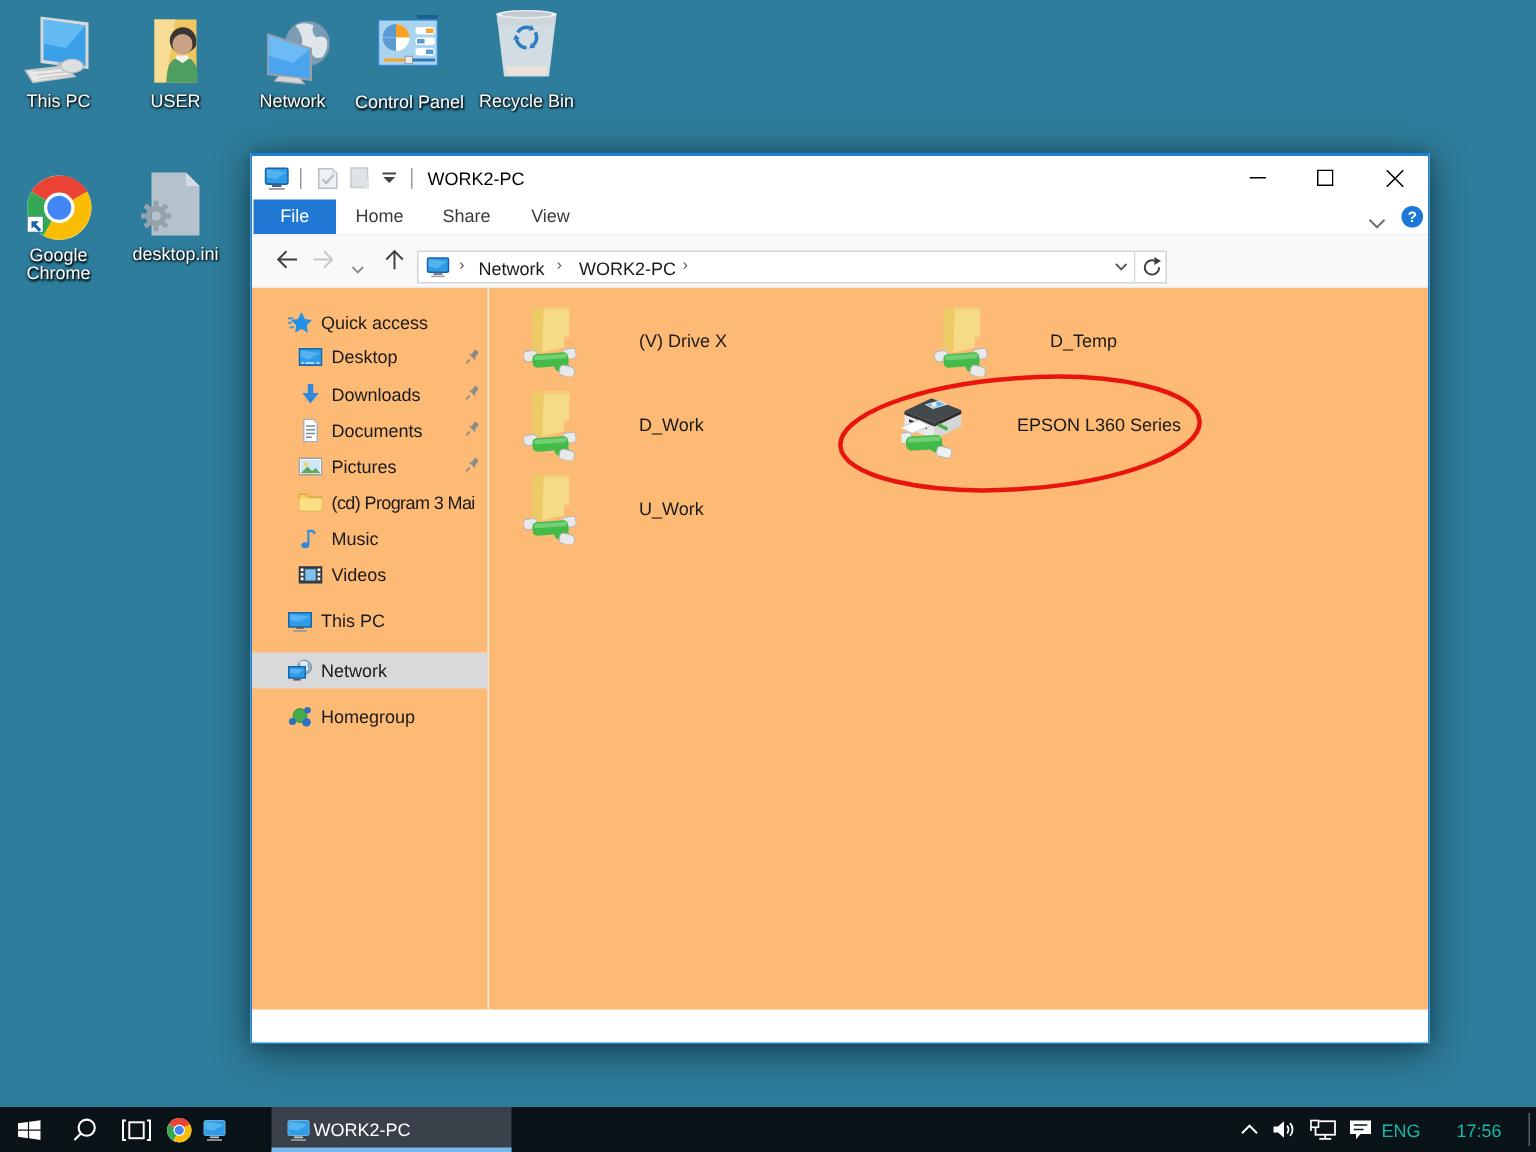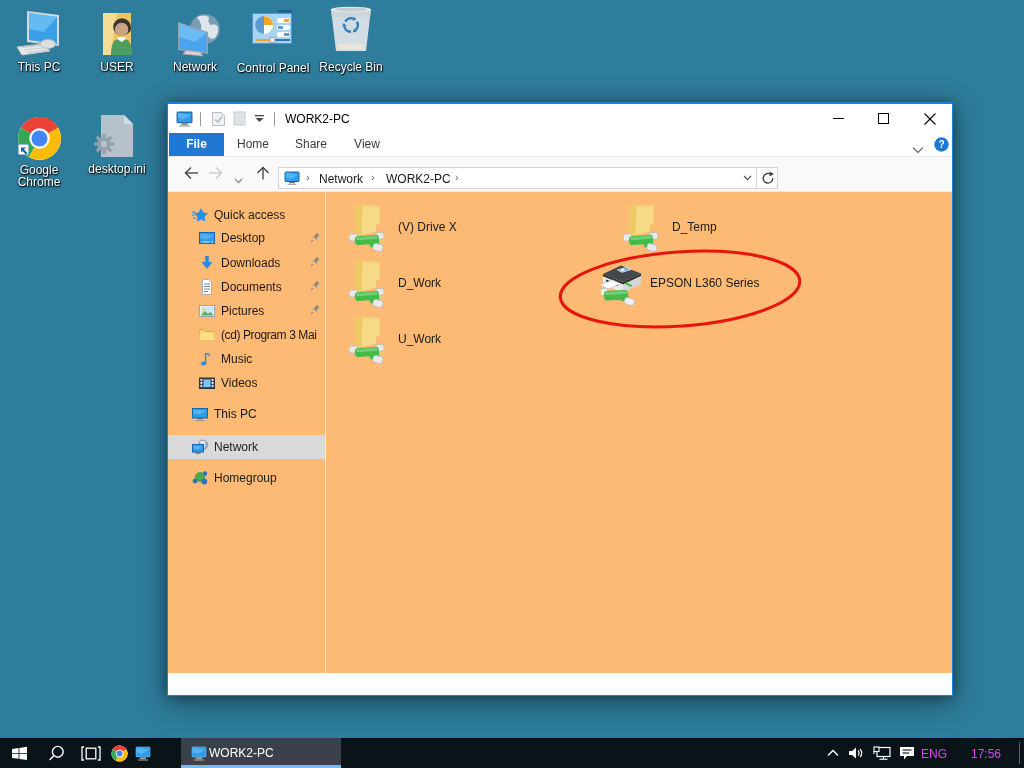--- a/index.html
+++ b/index.html
@@ -15,44 +15,44 @@
   background:#fff; border:1px solid #1883d7; border-top:2px solid #1883d7;
   box-shadow:0 6px 26px rgba(0,0,0,.45), 0 0 10px rgba(0,0,0,.25); }
 #titlebar { position:absolute; left:0; top:0; width:100%; height:29px; background:#fff; }
 .qat { position:absolute; top:0; height:29px; display:flex; align-items:center; }
 .tsep { width:1px; height:14px; background:#9a9a9a; }
 #title { position:absolute; left:117px; top:8px; font-size:12px; color:#000; }
 .wbtn { position:absolute; top:0; width:45px; height:29px; display:flex; align-items:center; justify-content:center; }
 
 #tabs { position:absolute; left:0; top:29px; width:100%; height:24px; background:#fff; border-bottom:1px solid #ededed; }
 .tab { position:absolute; top:0; height:23px; line-height:23px; font-size:12px; color:#3b3b3b; text-align:center; }
-#ftab { left:1px; width:55px; background:#2178d4; color:#fff;font-weight:bold; }
+#ftab { left:1px; width:55px; background:#2178d4; color:#fff; }
 
 #toolbar { position:absolute; left:0; top:53px; width:100%; height:35px; background:#f9f9f9; border-bottom:1px solid #ebebeb; }
 .navarr { position:absolute; top:10px; }
 .bbox { position:absolute; top:10px; height:22px; background:#fff; border:1px solid #d4d4d4; }
 
 #mainarea { position:absolute; left:0; top:88px; width:100%; height:481px; background:#fdba74; }
 #sidebar { position:absolute; left:0; top:0; width:158px; height:100%; border-right:1px solid #ececec; overflow:hidden; }
 .nav { position:absolute; height:24px; display:flex; align-items:center; font-size:12px; color:#1a1a1a; white-space:nowrap; }
 .nav svg { margin-right:6px; }
 .pin { position:absolute; }
 
-.item { position:absolute; height:48px; display:flex; align-items:center; }
+.item { position:absolute; height:48px; display:flex; align-items:center;gap:28px; }
 .item .ilbl { font-size:12px; color:#1a1a1a; margin-left:9px; white-space:nowrap; }
 
 #status { position:absolute; left:0; bottom:0; width:100%; height:23px; background:#fff; border-top:1px solid #eeeeee; }
 #status .cnt { position:absolute; left:13px; top:5px; font-size:12px; color:#222; }
 
 #taskbar { position:absolute; left:0; top:738px; width:1024px; height:30px; background:#0a1318; }
 .tbi { position:absolute; top:0; height:30px; display:flex; align-items:center; justify-content:center; }
 #tbtn { position:absolute; left:181px; top:0; width:160px; height:30px; background:#3a414b; }
 #tbtn .ul { position:absolute; left:0; bottom:0; width:100%; height:3px; background:#76b9ed; }
 #tbtn .tlbl { position:absolute; left:28px; top:8px; font-size:12px; color:#fff; }
-.traytxt { position:absolute; top:9px; font-size:12px; color:#d946ef;text-align:center; }
+.traytxt { position:absolute; top:9px; font-size:12px; color:#14b8a6;text-align:center; }
 </style>
 </head>
 <body>
 
 <div class="dcell" style="left:0;top:10px">
 <svg width="50" height="48" viewBox="0 0 50 48">
  <polygon points="13,1 45,5 45,36 13,32" fill="#d6d8da"></polygon>
  <polygon points="15,3 43,7 43,34 15,30" fill="#3aa0e8"></polygon>
  <polygon points="15,3 43,7 30,22 15,19" fill="#6cc0f2" opacity=".85"></polygon>
  <rect x="24" y="32" width="6" height="4" fill="#b8babd"></rect>

